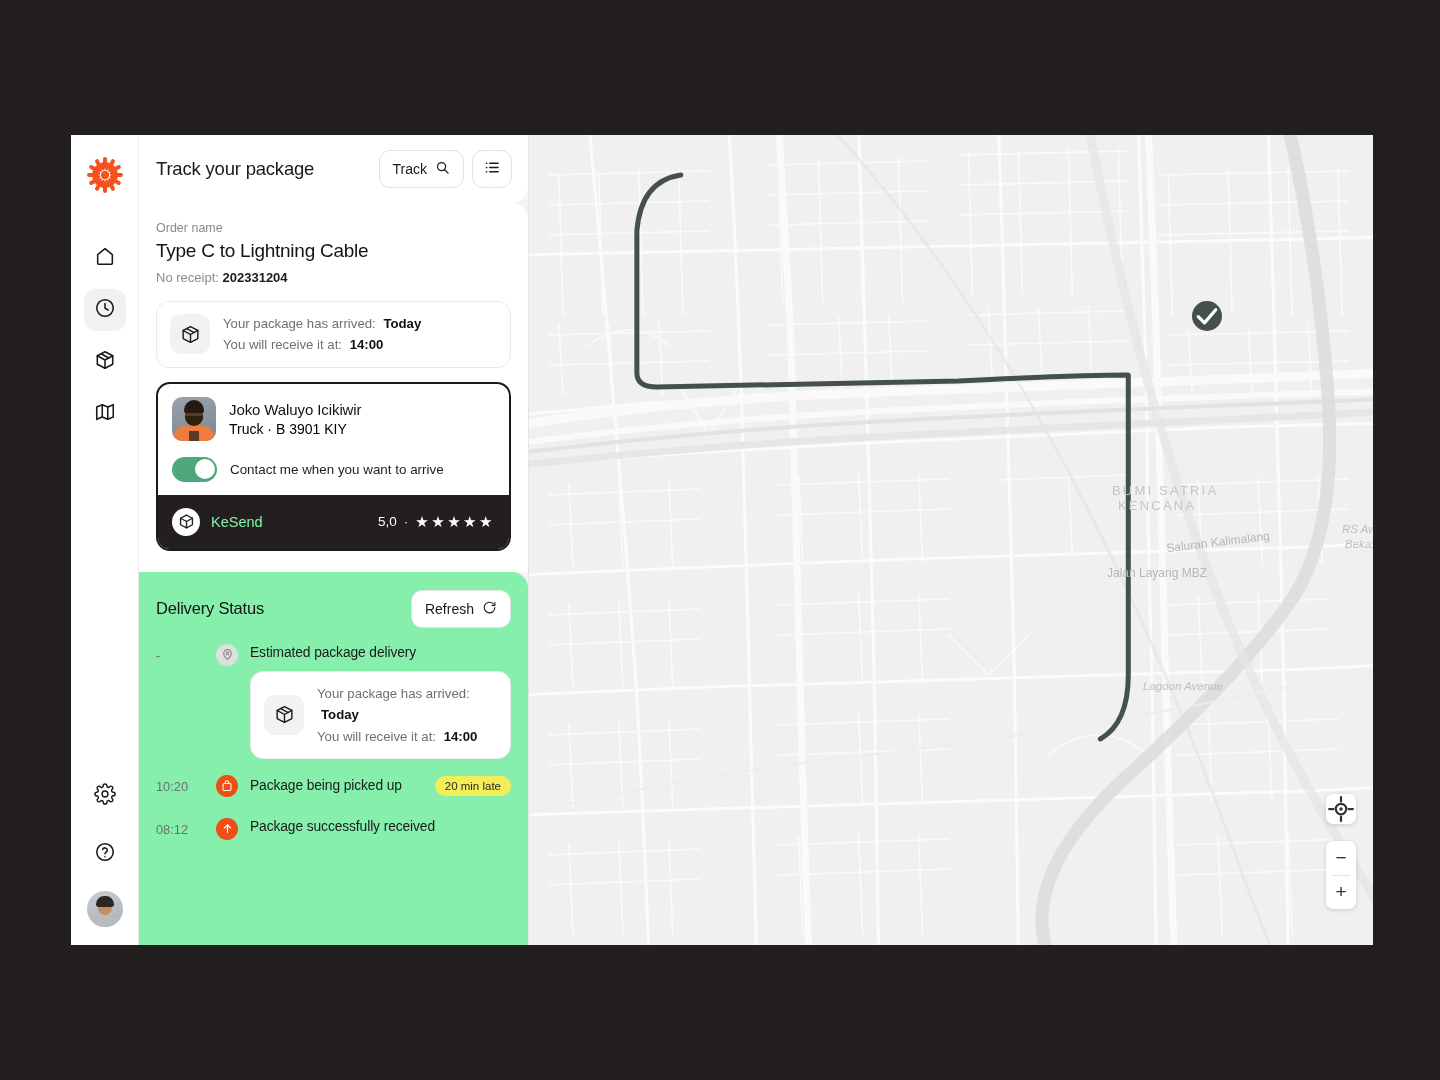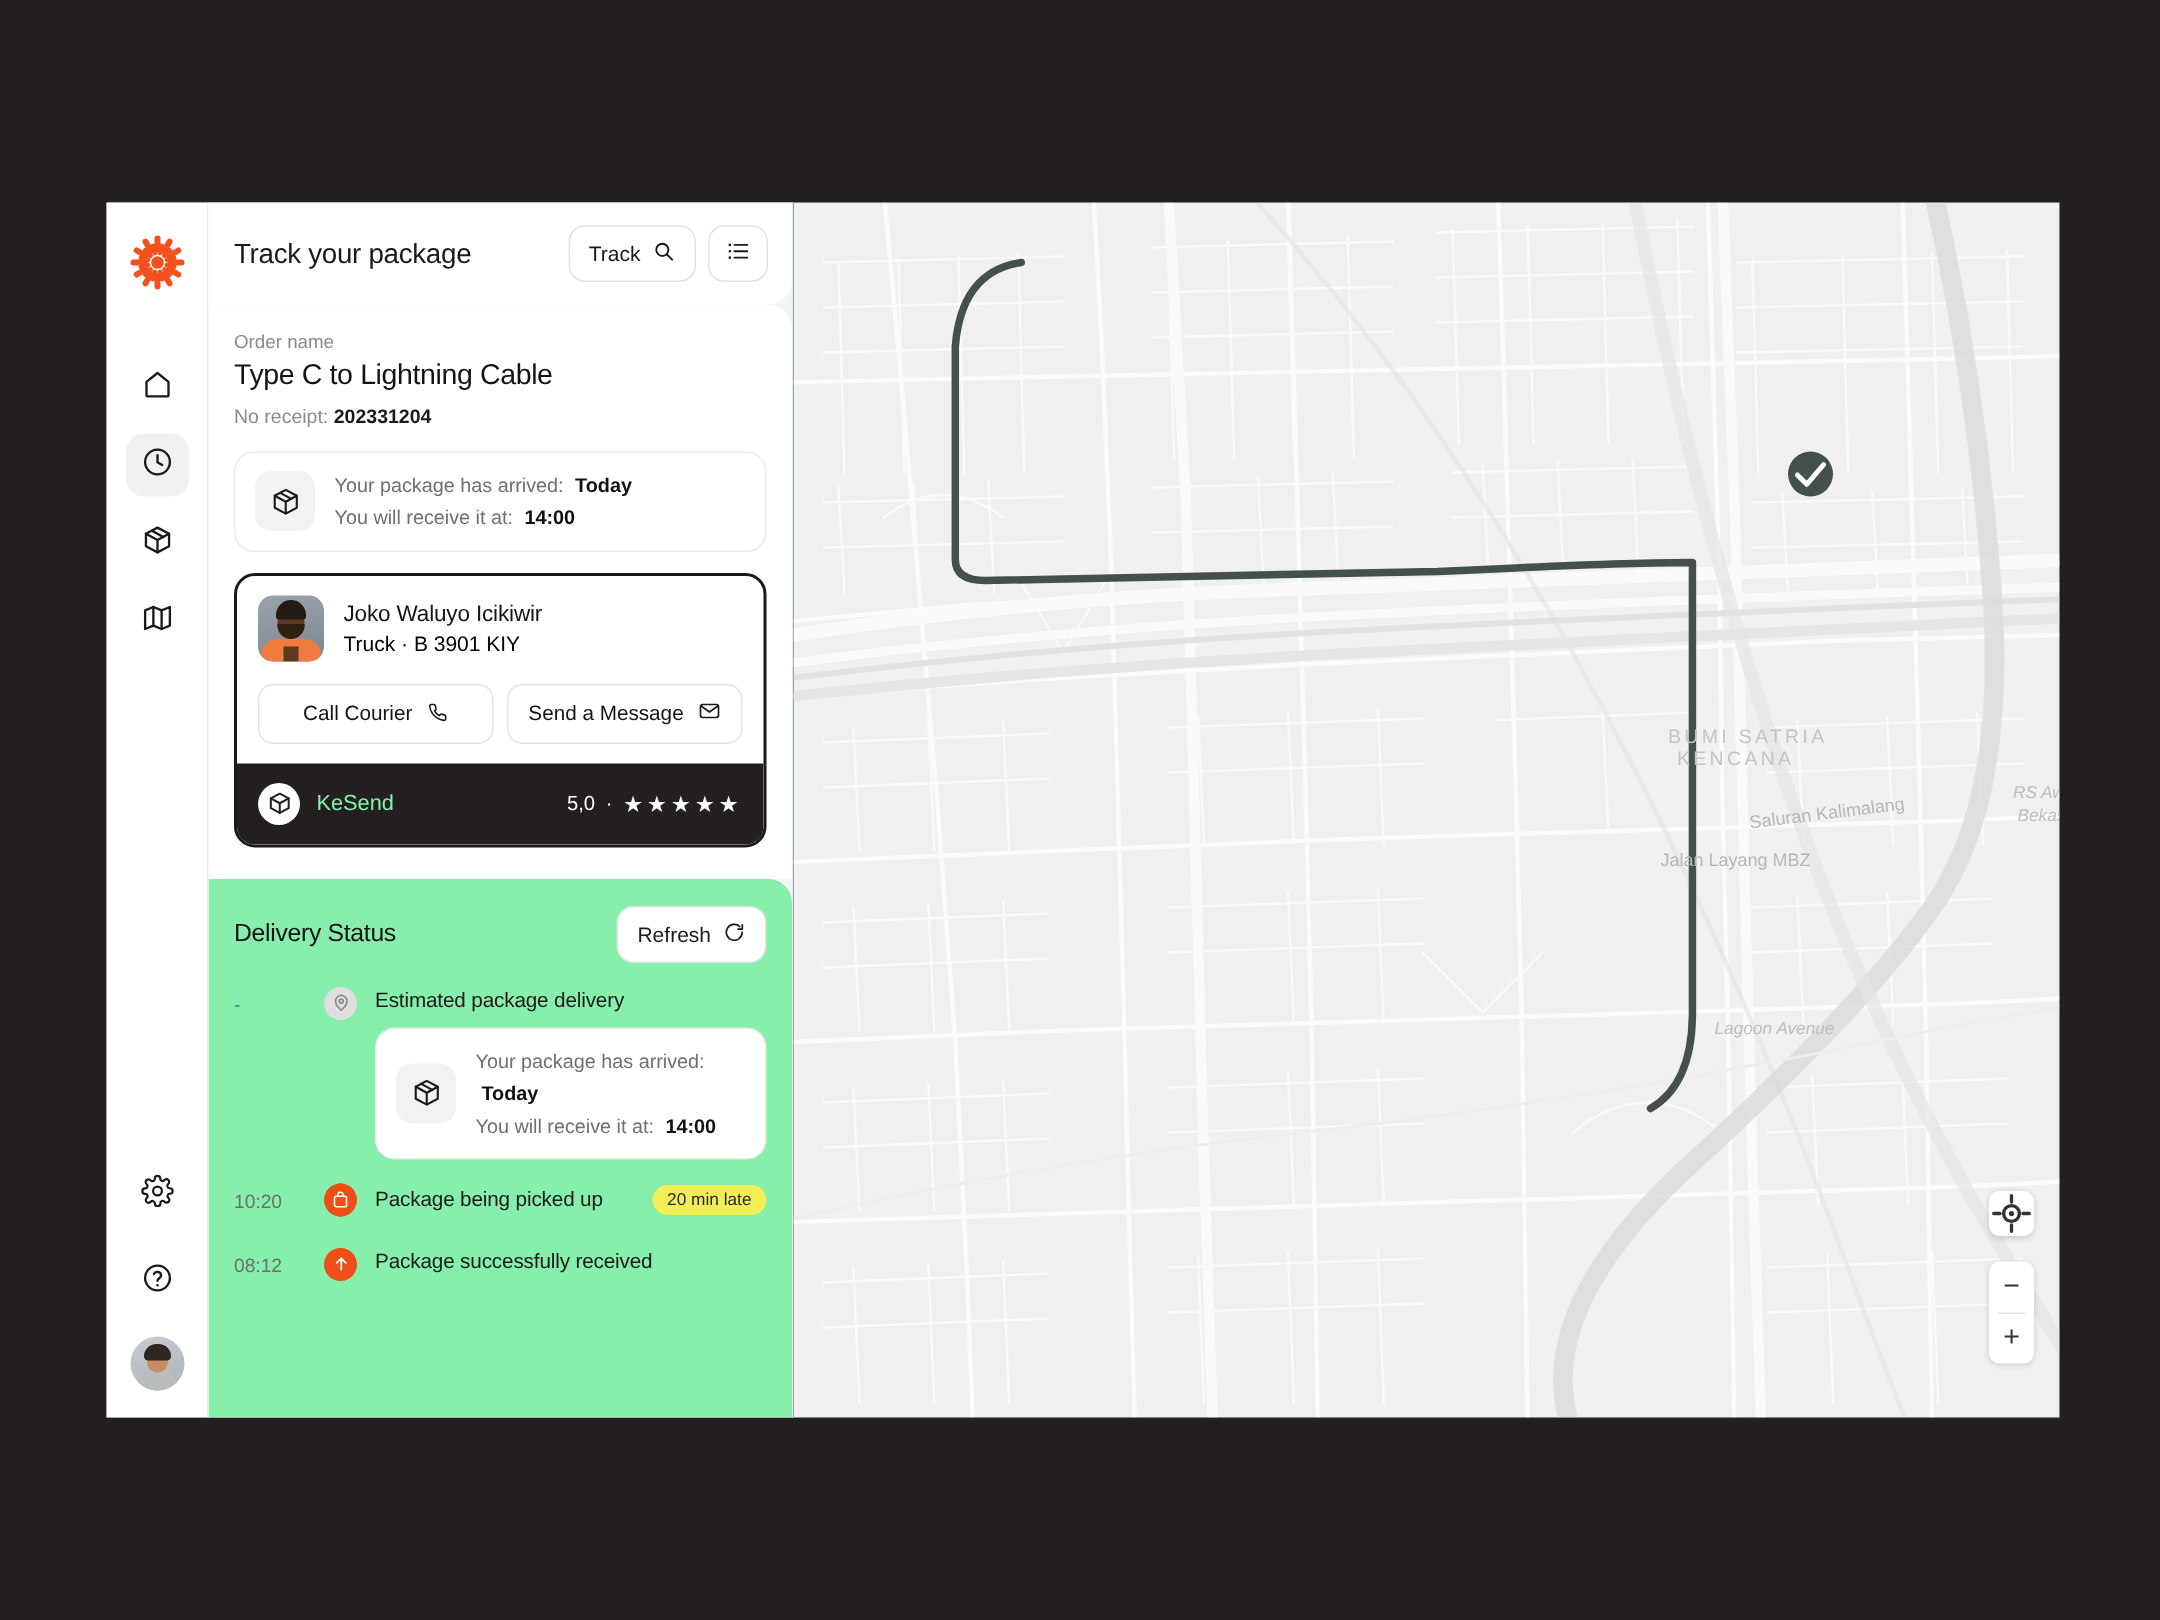--- a/index.html
+++ b/index.html
@@ -429,40 +429,27 @@
                   <div class="c-face"></div>
                   <div class="c-beard"></div>
                   <div class="c-hair"></div>
               </div>
               <div>
                 <div class="courier-name">Joko Waluyo Icikiwir</div>
                 <div class="courier-meta">Truck · B 3901 KIY</div>
               </div>
             </div>
 
-
-            <div class="courier-actions">
-              <div class="act-btn">
-                <span>Call Courier</span>
-                <span>
-                  <svg width="15" height="15" viewBox="0 0 24 24" fill="none" stroke="#1A1A1A" stroke-width="1.7" stroke-linecap="round" stroke-linejoin="round">
-                    <path d="M21 16.9v2.6a1.7 1.7 0 0 1-1.9 1.7 17 17 0 0 1-7.4-2.6 16.7 16.7 0 0 1-5.1-5.1A17 17 0 0 1 4 6.1 1.7 1.7 0 0 1 5.7 4.2h2.6a1.7 1.7 0 0 1 1.7 1.5c.1.9.3 1.7.6 2.5a1.7 1.7 0 0 1-.4 1.8l-1.1 1.1a13.6 13.6 0 0 0 5.1 5.1l1.1-1.1a1.7 1.7 0 0 1 1.8-.4c.8.3 1.6.5 2.5.6A1.7 1.7 0 0 1 21 16.9z"></path>
-                  </svg>
-                </span>
-              </div>
-              <div class="act-btn">
-                <span>Send a Message</span>
-                <span>
-                  <svg width="16" height="16" viewBox="0 0 24 24" fill="none" stroke="#1A1A1A" stroke-width="1.7" stroke-linecap="round" stroke-linejoin="round">
-                    <rect x="3" y="5.5" width="18" height="13" rx="2.2"></rect>
-                      <path d="m3.6 7 8.4 6 8.4-6"></path>
-                  </svg>
-                </span>
-              </div>
-            </div>
+            <div class="toggle-row">
+              <div class="toggle">
+                  <div class="knob"></div>
+                </div>
+              <div class="toggle-label">Contact me when you want to arrive</div>
+            </div>
+
           </div>
 
           <div class="courier-footer">
             <div class="brand">
               <div class="brand-logo">
                 <svg width="17" height="17" viewBox="0 0 24 24" fill="none" stroke="#231F1E" stroke-width="1.9" stroke-linecap="round" stroke-linejoin="round">
                   <path d="M12 3 3.6 7.4v9.2L12 21l8.4-4.4V7.4z"></path>
                     <path d="M3.6 7.4 12 12l8.4-4.6M12 12v9"></path>
                 </svg>
               </div>

